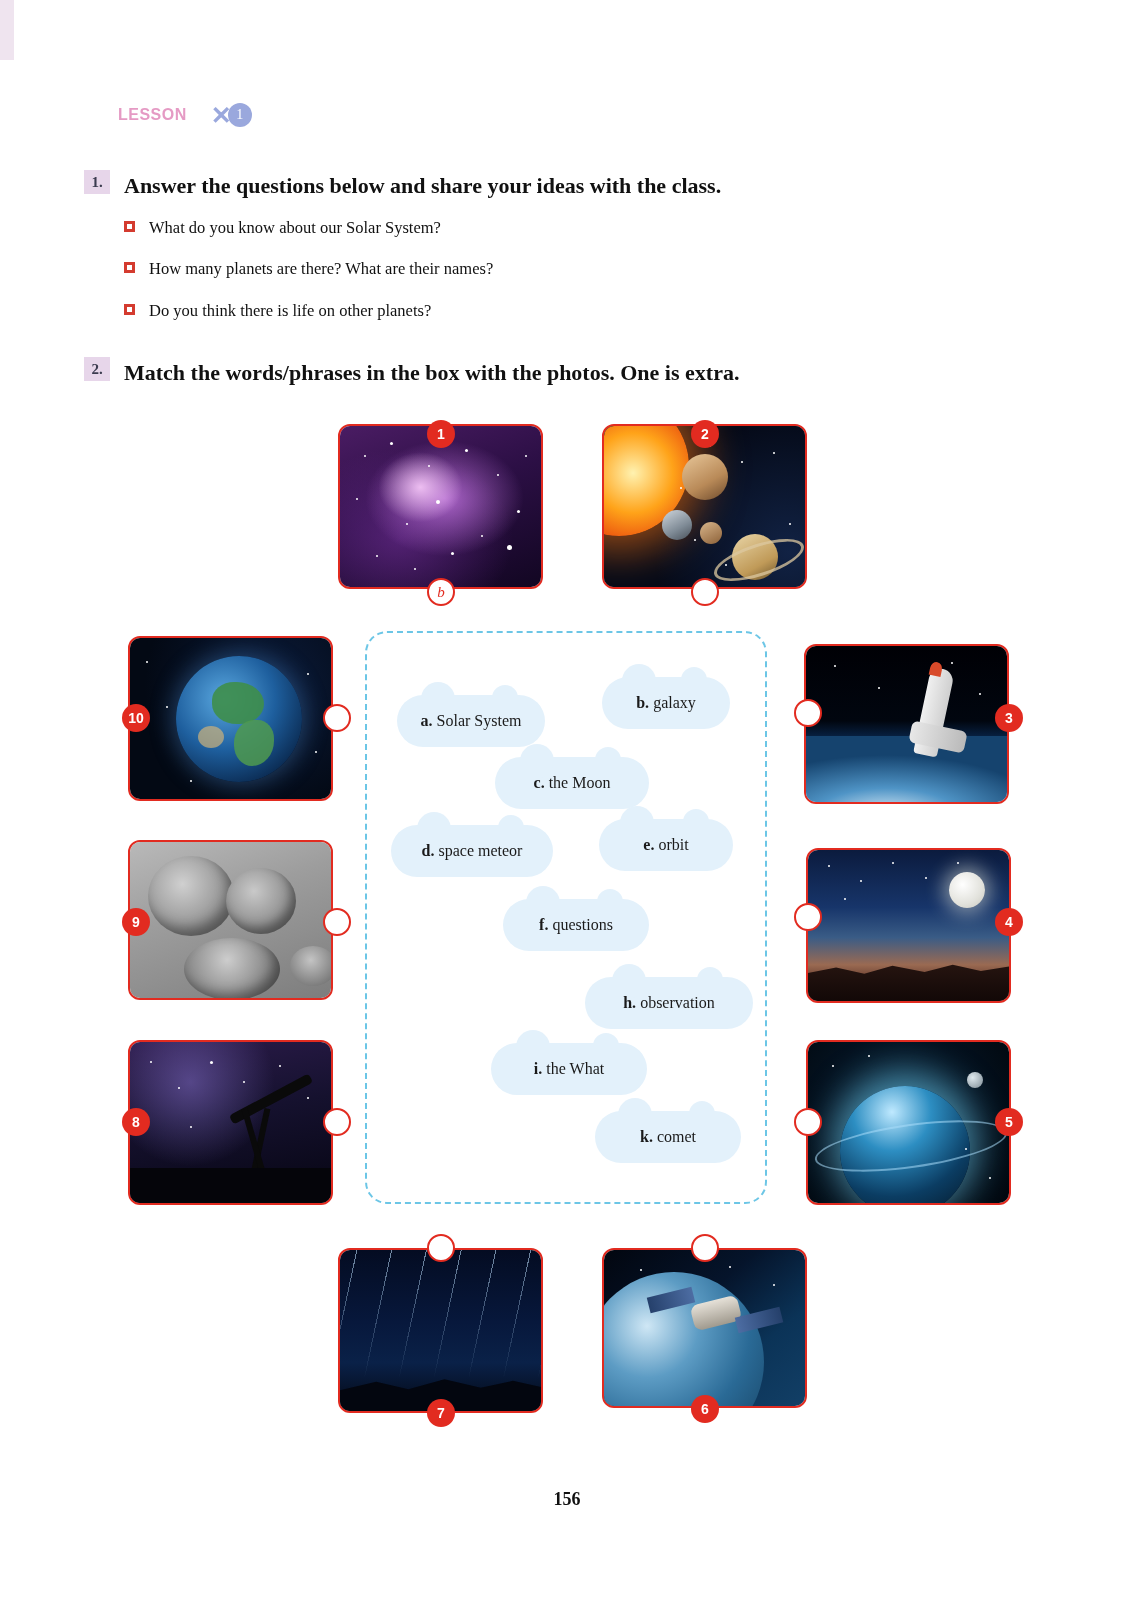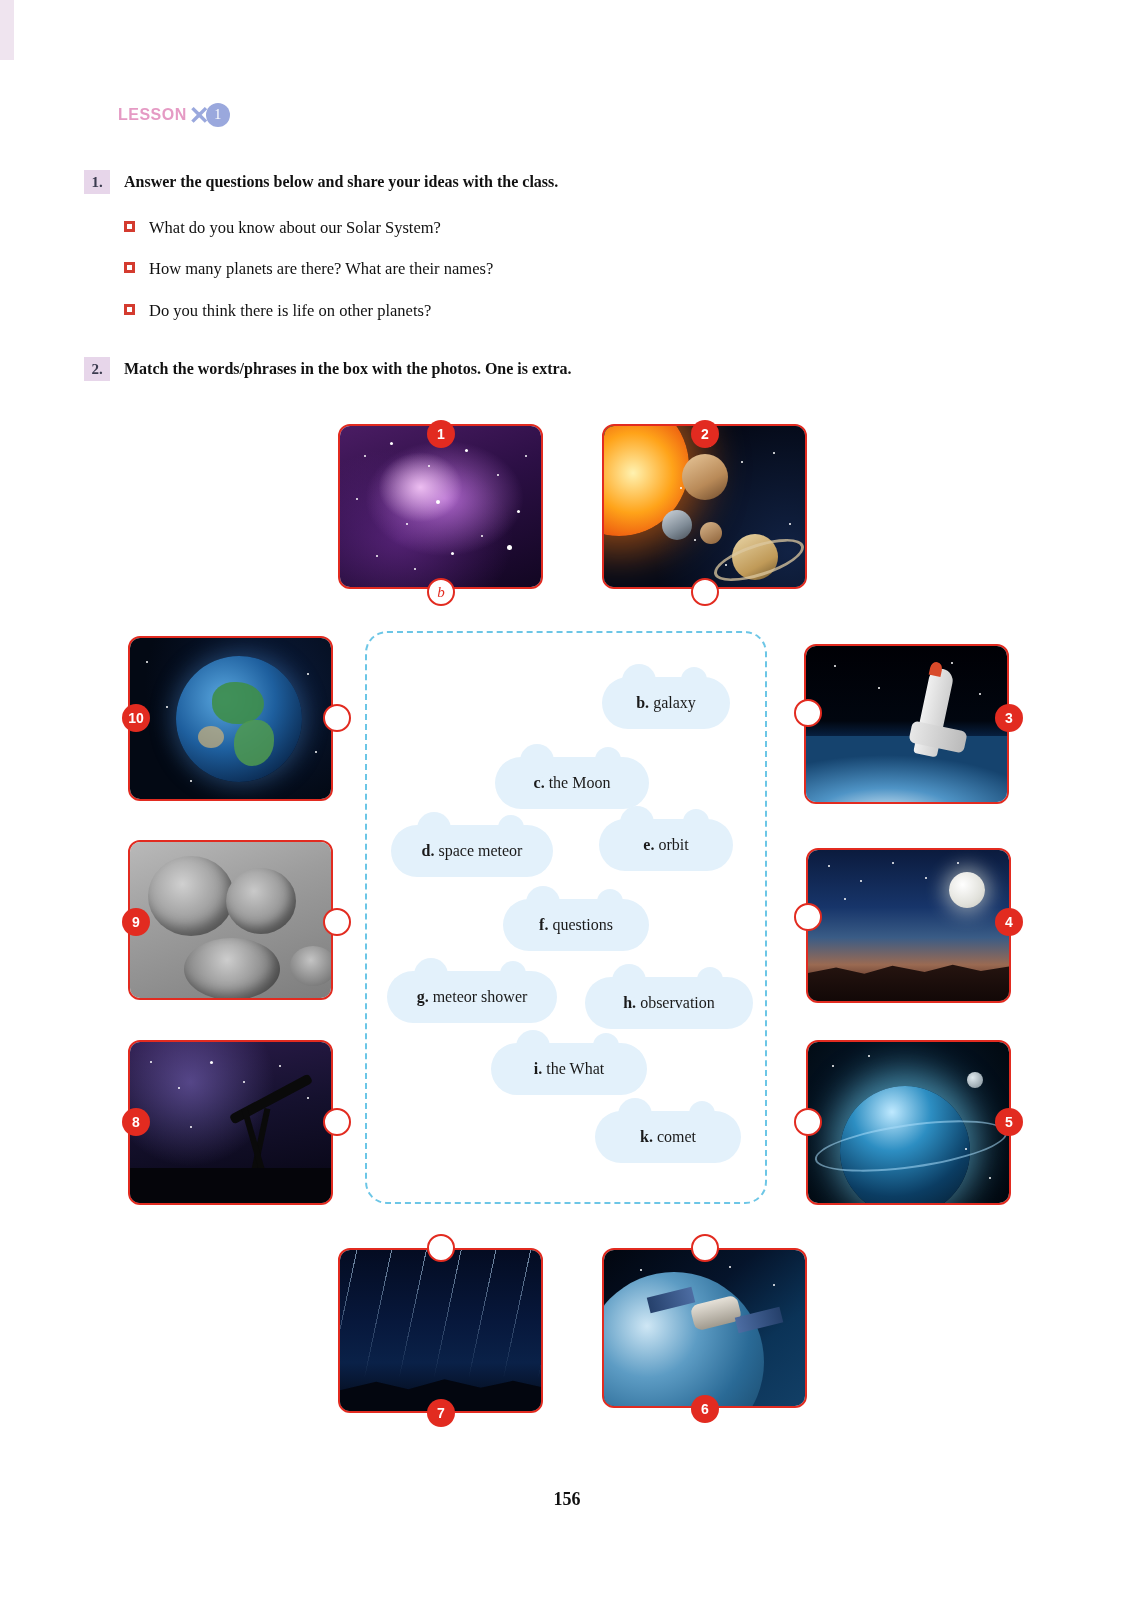--- a/index.html
+++ b/index.html
@@ -25,21 +25,21 @@
     background: #efe4ef;
   }
 
   
   .lesson-header {
     position: absolute;
     left: 118px;
     top: 100px;
     display: flex;
     align-items: center;
-    gap: 2px;
+    gap: 24px;
   }
   .lesson-word {
     font-family: "Liberation Sans", sans-serif;
     font-weight: bold;
     font-size: 16px;
     letter-spacing: 0.5px;
     color: #e59ac4;
   }
   .lesson-badge {
     position: relative;
@@ -87,21 +87,21 @@
     font-weight: bold;
     font-size: 15px;
     display: flex;
     align-items: center;
     justify-content: center;
   }
   .ex-title {
     position: absolute;
     font-family: "Liberation Serif", serif;
     font-weight: bold;
-    font-size: 16px;
+    font-size: 22px;
     color: #111111;
   }
 
   
   .bullet-row {
     position: absolute;
     display: flex;
     align-items: baseline;
     gap: 14px;
   }
@@ -496,38 +496,38 @@
       <div class="star" style="left:18%;top:12%;width:2px;height:2px"></div>
       <div class="star" style="left:62%;top:10%;width:2px;height:2px"></div>
       <div class="star" style="left:84%;top:22%;width:2px;height:2px"></div>
     </div>
   </div>
 </div>
 <div class="answer-circle" style="left:691px; top:1234px;"></div>
 <div class="num-circle" style="left:691px; top:1395px;">6</div>
 
 <div class="word-box">
+  <div class="cloud" style="left:30px; top:62px; width:148px; height:52px;">
+    <span class="lbl"><b>a.</b><span>Solar System</span></span>
+  </div>
   <div class="cloud" style="left:235px; top:44px; width:128px; height:52px;">
     <span class="lbl"><b>b.</b><span>galaxy</span></span>
   </div>
   <div class="cloud" style="left:128px; top:124px; width:154px; height:52px;">
     <span class="lbl"><b>c.</b><span>the Moon</span></span>
   </div>
   <div class="cloud" style="left:24px; top:192px; width:162px; height:52px;">
     <span class="lbl"><b>d.</b><span>space meteor</span></span>
   </div>
   <div class="cloud" style="left:232px; top:186px; width:134px; height:52px;">
     <span class="lbl"><b>e.</b><span>orbit</span></span>
   </div>
   <div class="cloud" style="left:136px; top:266px; width:146px; height:52px;">
     <span class="lbl"><b>f.</b><span>questions</span></span>
   </div>
-  <div class="cloud" style="left:20px; top:338px; width:170px; height:52px;">
-    <span class="lbl"><b>g.</b><span>meteor shower</span></span>
-  </div>
   <div class="cloud" style="left:218px; top:344px; width:168px; height:52px;">
     <span class="lbl"><b>h.</b><span>observation</span></span>
   </div>
   <div class="cloud" style="left:124px; top:410px; width:156px; height:52px;">
     <span class="lbl"><b>i.</b><span>the What</span></span>
   </div>
   <div class="cloud" style="left:228px; top:478px; width:146px; height:52px;">
     <span class="lbl"><b>k.</b><span>comet</span></span>
   </div>
 </div>

